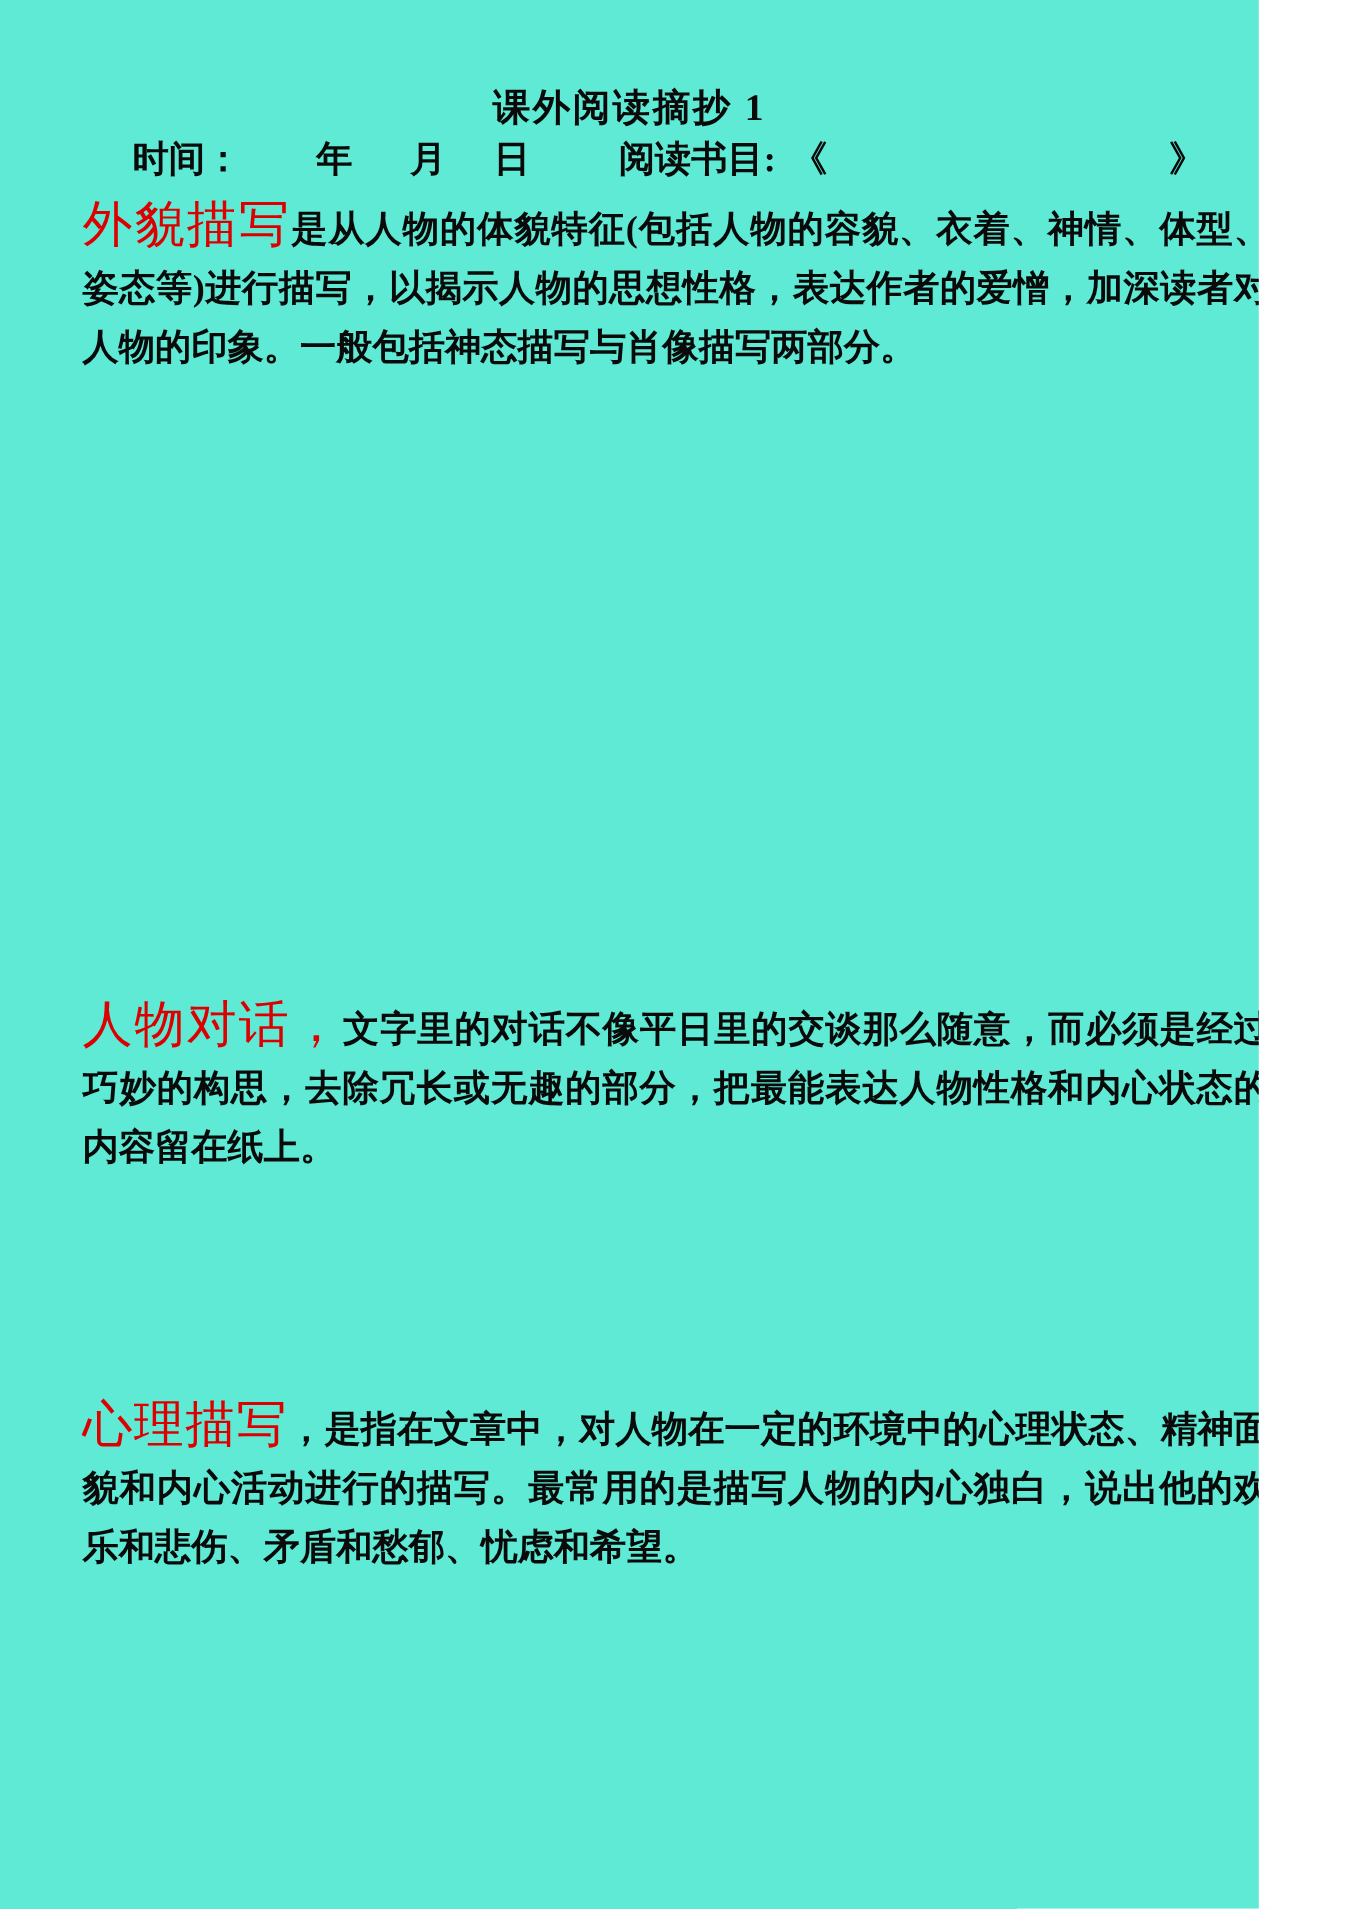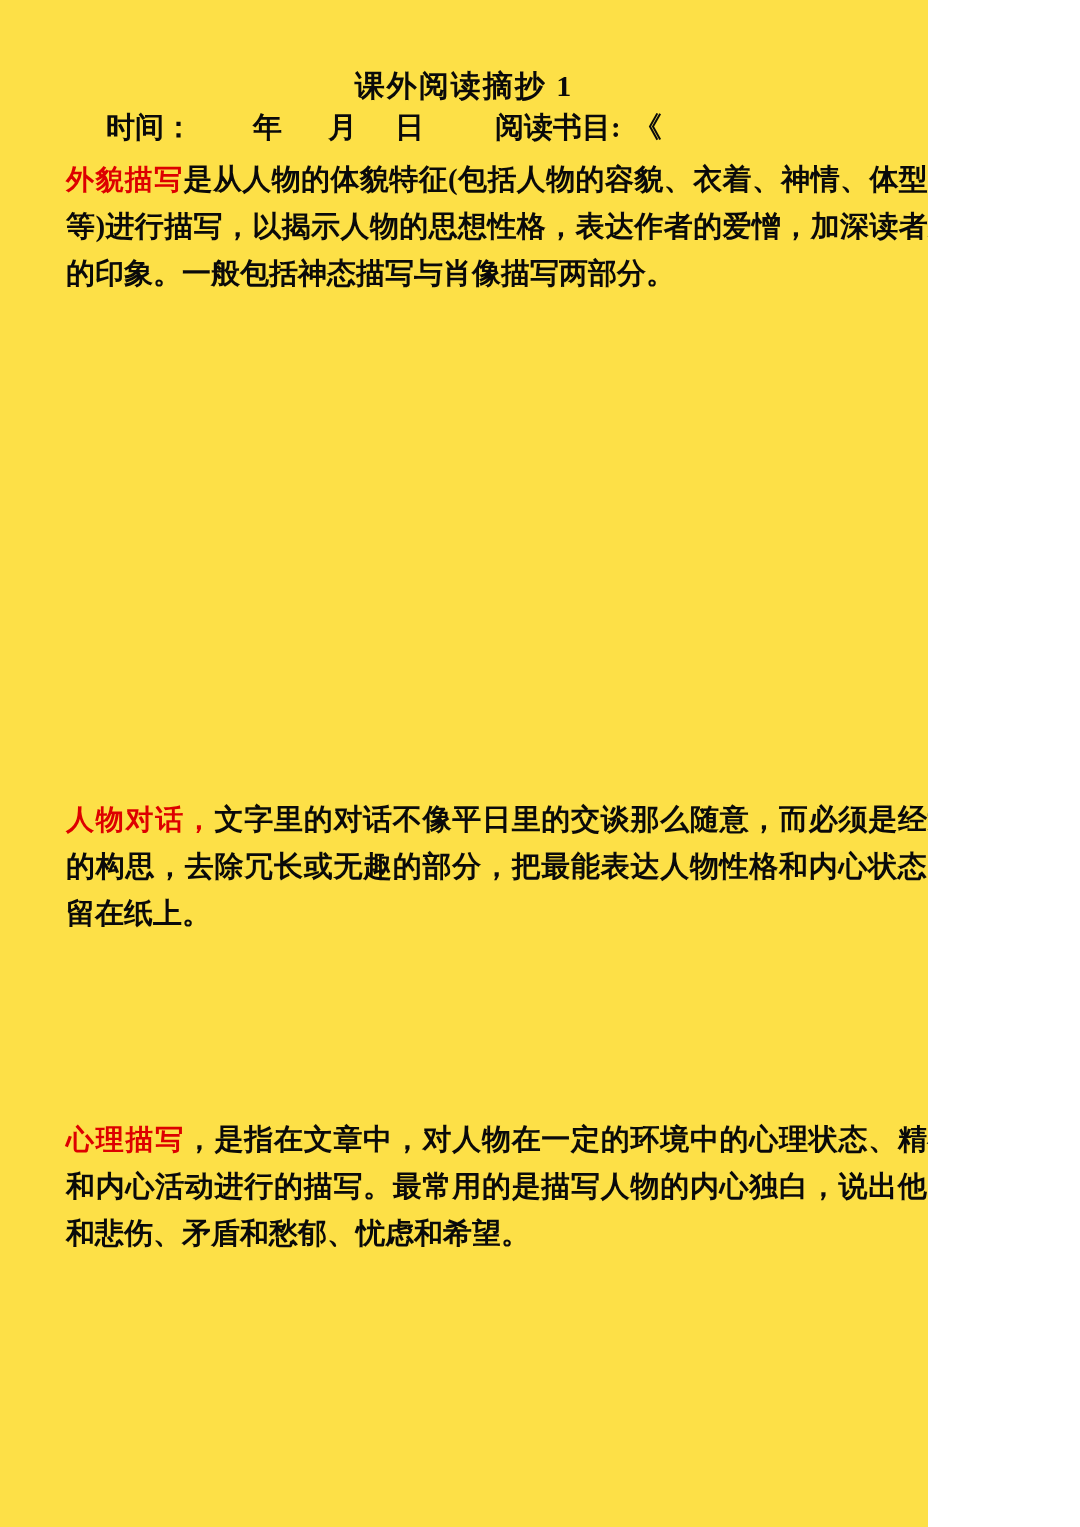--- a/index.html
+++ b/index.html
@@ -2,23 +2,23 @@
 <html><head>
 <meta charset="utf-8">
 <style>
   html, body {
     margin: 0;
     padding: 0;
     background: #ffffff;
   }
   .page {
     position: relative;
-    width: 928px;
+    width: 1007px;
     height: 1527px;
-    background: #fde047;
+    background: #5eead4;
     font-family: "Liberation Serif", "DejaVu Serif", serif;
     color: #0a0a0a;
     overflow: hidden;
   }
   .doc-title {
     position: absolute;
     top: 66px;
     left: 0;
     width: 100%;
     text-align: center;
@@ -50,22 +50,22 @@
     font-size: 29px;
     font-weight: bold;
     line-height: 47px;
     text-align: justify;
   }
   .sec-1 { top: 156px; }
   .sec-2 { top: 476px; }
   .sec-3 { top: 796px; }
   .sec-4 { top: 1116px; }
   .section .heading {
-    font-size: 28px;
-    font-weight: bold;
+    font-size: 40px;
+    font-weight: normal;
     letter-spacing: 1px;
   }
   .section p { margin: 0; }
 </style>
 </head>
 <body>
 
 <div class="page">
 
   <div class="doc-title">课外阅读摘抄 1</div>

